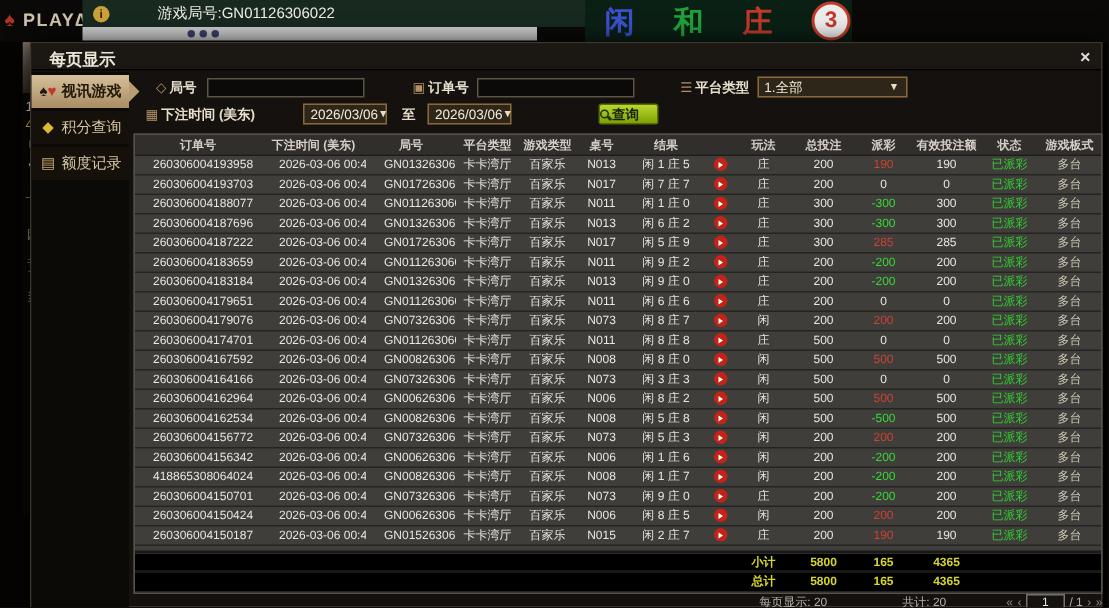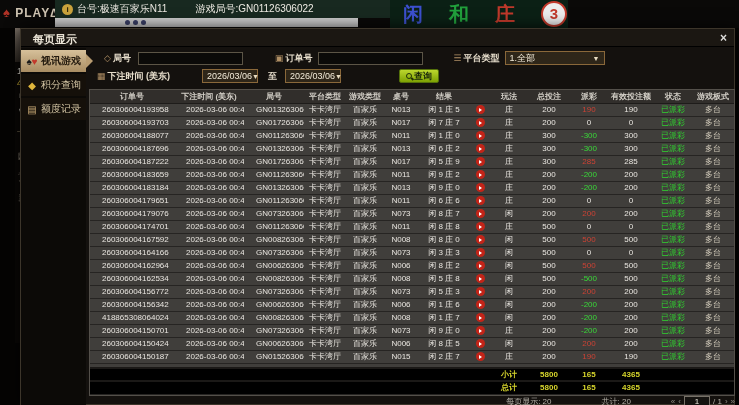--- a/index.html
+++ b/index.html
@@ -48,21 +48,21 @@
   .side-item .si { width:12px; margin:0 3px 0 5px; font-size:10px; text-align:center; }
   .side-item.active { background:linear-gradient(180deg,#d6c09a,#a98d63); color:#241a0e; font-weight:bold; }
   .side-item.active .arrow { position:absolute; right:-7px; top:4px; width:0; height:0; border-left:7px solid #b99d72; border-top:7px solid transparent; border-bottom:7px solid transparent; }
 
   
   .flabel { color:#e6ddcb; font-size:9px; font-weight:bold; }
   .ficon { color:#b19065; font-size:9px; font-weight:normal; margin-right:2px; }
   .finput { background:#0b0a08; border:1px solid #5c5546; height:13px; width:105px; color:#e8e4da; font-size:9px; padding:0 3px; }
   .fselect { background:#2e2619; border:1px solid #8a683a; height:14px; color:#f2ead8; font-size:9px; display:flex; align-items:center; justify-content:space-between; padding:0 4px; }
   .fselect .car { font-size:7px; color:#e8dcc2; }
-  #searchbtn { width:40px; height:14px; background:linear-gradient(180deg,#bcd72e,#7ea203); border:1px solid #54700a; border-radius:2px; color:#17230a; font-size:9px; font-weight:bold; display:flex; align-items:center; justify-content:center; cursor:pointer; }
+  #searchbtn { width:40px; height:14px; background:linear-gradient(180deg,#bcd72e,#7ea203); border:1px solid #54700a; border-radius:2px; color:#17230a; font-size:9px; font-weight:bold; display:flex; align-items:center; cursor:pointer; }
   .mag { width:6px; height:6px; border:1.5px solid #203009; border-radius:50%; position:relative; margin-right:2px; }
   .mag::after { content:''; position:absolute; left:4px; top:4px; width:3px; height:1.5px; background:#203009; transform:rotate(45deg); }
 
   
   #tablewrap { left:68px; top:60px; width:646px; border:1px solid #54504a; background:#403e3b; }
   table { border-collapse:collapse; table-layout:fixed; width:644px; }
   col.c1{width:84px} col.c2{width:70px} col.c3{width:60px} col.c4{width:42px} col.c5{width:38px} col.c6{width:34px} col.c7{width:52px} col.c8{width:20px} col.c9{width:38px} col.c10{width:42px} col.c11{width:38px} col.c12{width:46px} col.c13{width:38px} col.c14{width:42px}
   th { background:#312e2b; color:#d3cfc7; font-size:8px; font-weight:bold; height:13px; border-bottom:1px solid #1e1c1a; white-space:nowrap; overflow:hidden; }
   td { background:#403e3b; color:#e9e6e0; font-size:8px; height:13px; text-align:center; border-bottom:1px solid #262422; white-space:nowrap; overflow:hidden; }
   td.l { text-align:left; padding-left:12px; }
@@ -83,21 +83,20 @@
 </style>
 </head>
 <body>
 
 <div id="stage">
 
   <div id="topbar" class="abs">
     <div class="logo abs"><span class="spade">♠</span> <span>PLAY∆CE</span></div>
     <div id="infobar" class="abs">
       <span class="info-dot">i</span>
-      <span class="info-txt">台号:极速百家乐N11</span>
       <span class="round-txt">游戏局号:GN01126306022</span>
     </div>
     <div id="ticker" class="abs">
       <span class="tick-dot"></span>
       <span class="tick-dot"></span>
       <span class="tick-dot"></span>
     </div>
     <div id="betstrip" class="abs">
       <span class="bet-ch" id="bet-player" style="color: rgb(60, 80, 207);">闲</span>
       <span class="bet-ch" id="bet-tie" style="color: rgb(33, 160, 60);">和</span>

